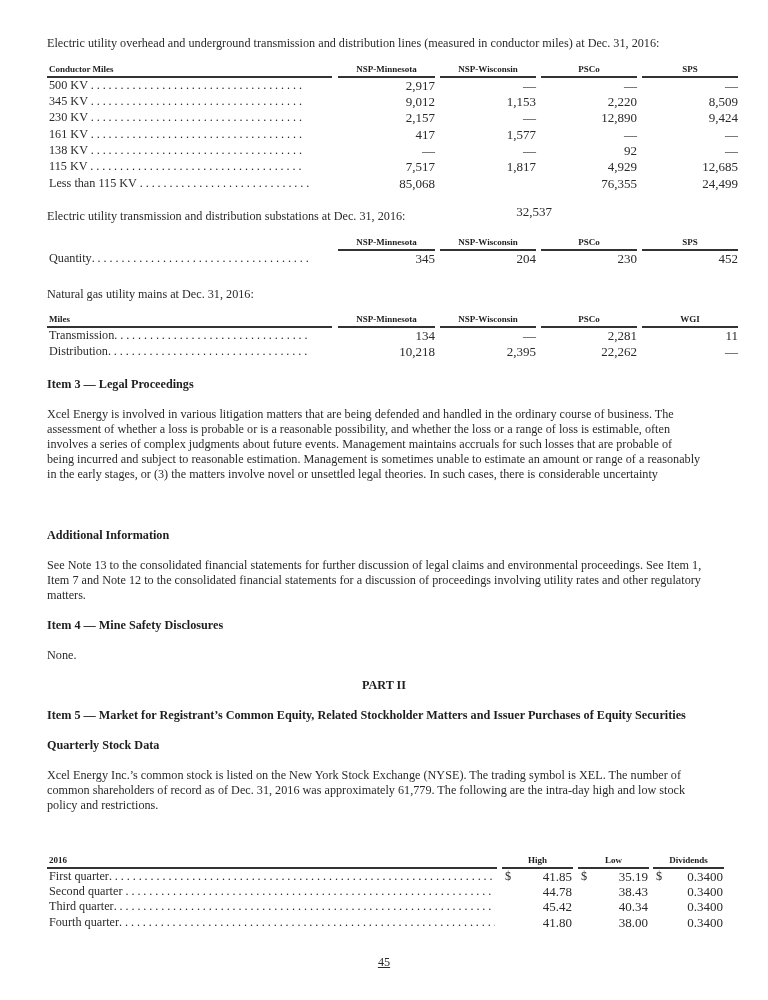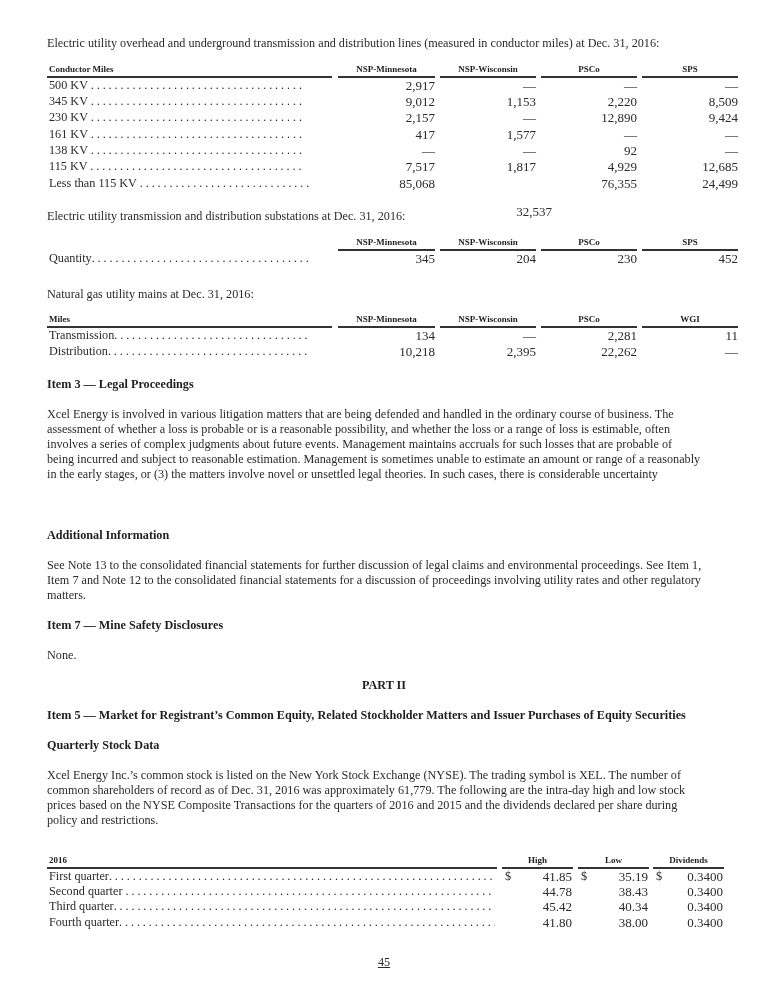--- a/index.html
+++ b/index.html
@@ -142,31 +142,30 @@
   <span class="ln">in the early stages, or (3) the matters involve novel or unsettled legal theories.  In such cases, there is considerable uncertainty</span>
 </div>
 
 <div class="abs h" style="left:47px; top:528px;">Additional Information</div>
 <div class="para" style="top:558px;">
   <span class="ln">See Note 13 to the consolidated financial statements for further discussion of legal claims and environmental proceedings.  See Item 1,</span>
   <span class="ln">Item 7 and Note 12 to the consolidated financial statements for a discussion of proceedings involving utility rates and other regulatory</span>
   <span class="ln">matters.</span>
 </div>
 
-<div class="abs h" style="left:47px; top:618px;">Item 7 — Mine Safety Disclosures</div>
+<div class="abs h" style="left:47px; top:618px;">Item 4 — Mine Safety Disclosures</div>
 <div class="abs txt" style="left:47px; top:648px;">None.</div>
 
 <div class="abs h center" style="left:0; width:768px; top:678px;">PART II</div>
 
 <div class="abs h" style="left:47px; top:708px;">Item 5 — Market for Registrant’s Common Equity, Related Stockholder Matters and Issuer Purchases of Equity Securities</div>
 <div class="abs h" style="left:47px; top:738px;">Quarterly Stock Data</div>
 <div class="para" style="top:768px;">
   <span class="ln">Xcel Energy Inc.’s common stock is listed on the New York Stock Exchange (NYSE).  The trading symbol is XEL.  The number of</span>
   <span class="ln">common shareholders of record as of Dec. 31, 2016 was approximately 61,779.  The following are the intra-day high and low stock</span>
-  <span class="ln">prices based on the NYSE Composite Transactions for the quarters of 2016 and 2015 and the dividends declared per share during</span>
   <span class="ln">policy and restrictions.</span>
 </div>
 
 <div>
   <div class="th" style="left:49px; top:855px;">2016</div>
   <div class="th center" style="left:502px; width:71px; top:855px;">High</div>
   <div class="th center" style="left:578px; width:71px; top:855px;">Low</div>
   <div class="th center" style="left:653px; width:71px; top:855px;">Dividends</div>
   <div class="rule" style="left:47px; width:450px; top:867px;"></div>
   <div class="rule" style="left:502px; width:71px; top:867px;"></div>

